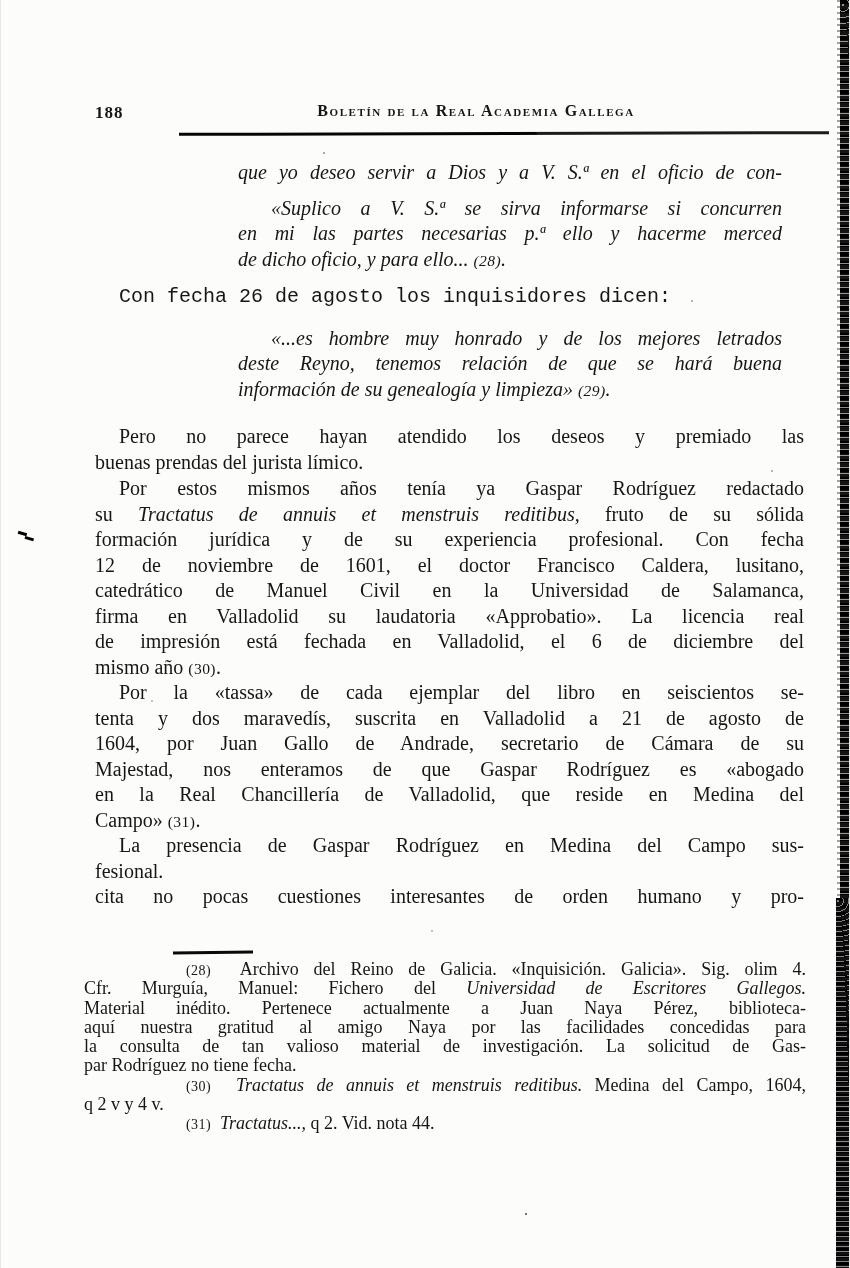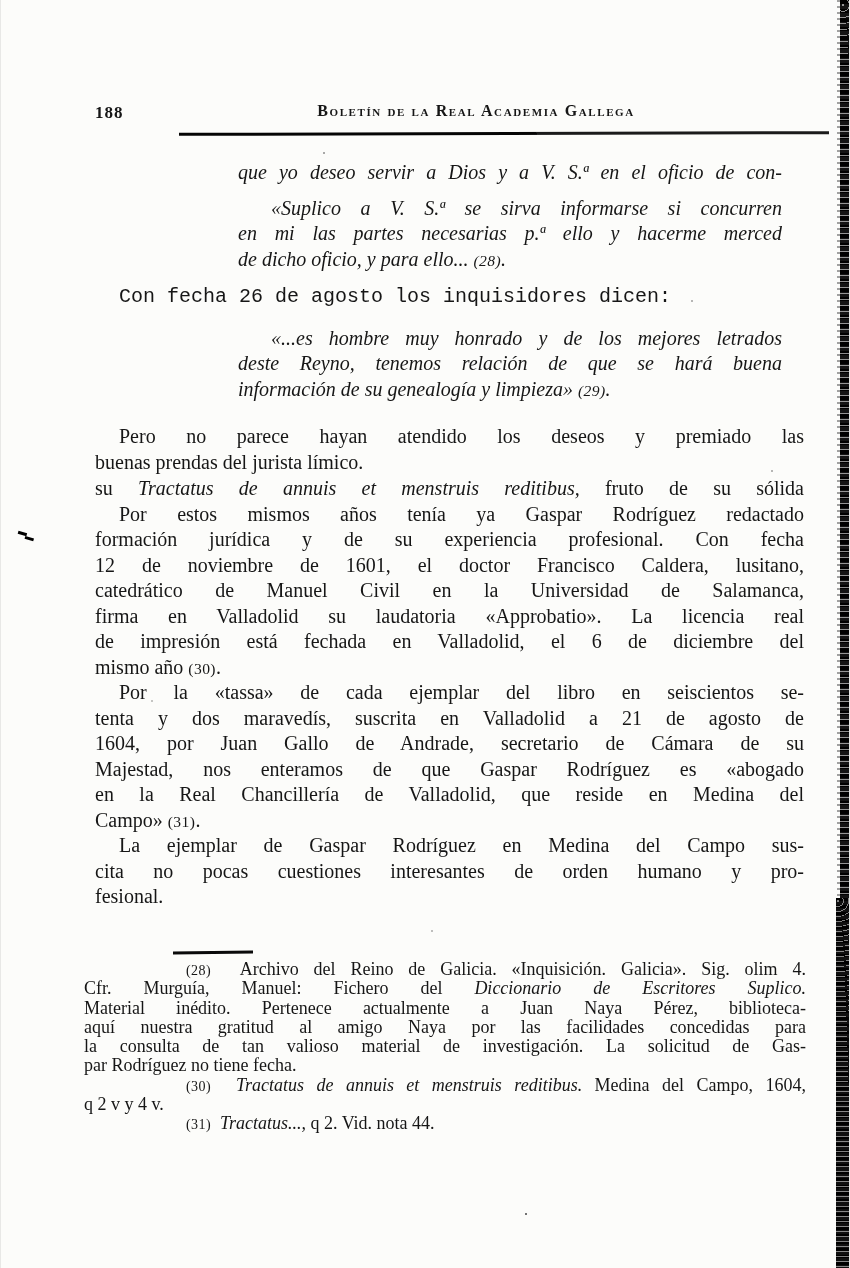--- a/index.html
+++ b/index.html
@@ -98,49 +98,49 @@
       <div class="blk quote">
         <div class="jline ind"><span>«...es hombre muy honrado y de los mejores letrados</span></div>
         <div class="jline"><span>deste Reyno, tenemos relación de que se hará buena</span></div>
         <div class="jline jlast"><span>información de su genealogía y limpieza» </span><span class="sm">(29)</span><span>.</span></div>
       </div>
       <div class="blk body">
         <div class="jline ind"><span>Pero no parece hayan atendido los deseos y premiado las</span></div>
         <div class="jline jlast"><span>buenas prendas del jurista límico.</span></div>
       </div>
       <div class="blk body">
+        <div class="jline ind"><span>Por estos mismos años tenía ya Gaspar Rodríguez redactado</span></div>
         <div class="jline"><span>su </span><span class="it">Tractatus de annuis et menstruis reditibus,</span><span> fruto de su sólida</span></div>
-        <div class="jline ind"><span>Por estos mismos años tenía ya Gaspar Rodríguez redactado</span></div>
         <div class="jline"><span>formación jurídica y de su experiencia profesional. Con fecha</span></div>
         <div class="jline"><span>12 de noviembre de 1601, el doctor Francisco Caldera, lusitano,</span></div>
         <div class="jline"><span>catedrático de Manuel Civil en la Universidad de Salamanca,</span></div>
         <div class="jline"><span>firma en Valladolid su laudatoria «Approbatio». La licencia real</span></div>
         <div class="jline"><span>de impresión está fechada en Valladolid, el 6 de diciembre del</span></div>
         <div class="jline jlast"><span>mismo año </span><span class="sm">(30)</span><span>.</span></div>
       </div>
       <div class="blk body">
         <div class="jline ind"><span>Por la «tassa» de cada ejemplar del libro en seiscientos se-</span></div>
         <div class="jline"><span>tenta y dos maravedís, suscrita en Valladolid a 21 de agosto de</span></div>
         <div class="jline"><span>1604, por Juan Gallo de Andrade, secretario de Cámara de su</span></div>
         <div class="jline"><span>Majestad, nos enteramos de que Gaspar Rodríguez es «abogado</span></div>
         <div class="jline"><span>en la Real Chancillería de Valladolid, que reside en Medina del</span></div>
         <div class="jline jlast"><span>Campo» </span><span class="sm">(31)</span><span>.</span></div>
       </div>
       <div class="blk body">
-        <div class="jline ind"><span>La ejemplar de Gaspar Rodríguez en Medina del Campo sus-</span></div>
+        <div class="jline ind"><span>La presencia de Gaspar Rodríguez en Medina del Campo sus-</span></div>
+        <div class="jline jlast"><span>fesional.</span></div>
         <div class="jline"><span>cita no pocas cuestiones interesantes de orden humano y pro-</span></div>
-        <div class="jline jlast"><span>fesional.</span></div>
       </div>
     </main>
 
   <div class="fnrule"></div>
   <section class="fns" id="fns">
       <div class="fn">
         <div class="jline find"><span class="sm">(28)</span><span>&nbsp; Archivo del Reino de Galicia. «Inquisición. Galicia». Sig. olim 4.</span></div>
-        <div class="jline"><span>Cfr. Murguía, Manuel: Fichero del </span><span class="it">Diccionario de Escritores Suplico.</span></div>
+        <div class="jline"><span>Cfr. Murguía, Manuel: Fichero del </span><span class="it">Universidad de Escritores Gallegos.</span></div>
         <div class="jline"><span>Material inédito. Pertenece actualmente a Juan Naya Pérez, biblioteca-</span></div>
         <div class="jline"><span>aquí nuestra gratitud al amigo Naya por las facilidades concedidas para</span></div>
         <div class="jline"><span>la consulta de tan valioso material de investigación. La solicitud de Gas-</span></div>
         <div class="jline jlast"><span>par Rodríguez no tiene fecha.</span></div>
       </div>
       <div class="fn">
         <div class="jline find"><span class="sm">(30)</span><span>&nbsp; </span><span class="it">Tractatus de annuis et menstruis reditibus.</span><span> Medina del Campo, 1604,</span></div>
         <div class="jline jlast"><span>q 2 v y 4 v.</span></div>
       </div>
       <div class="fn">

